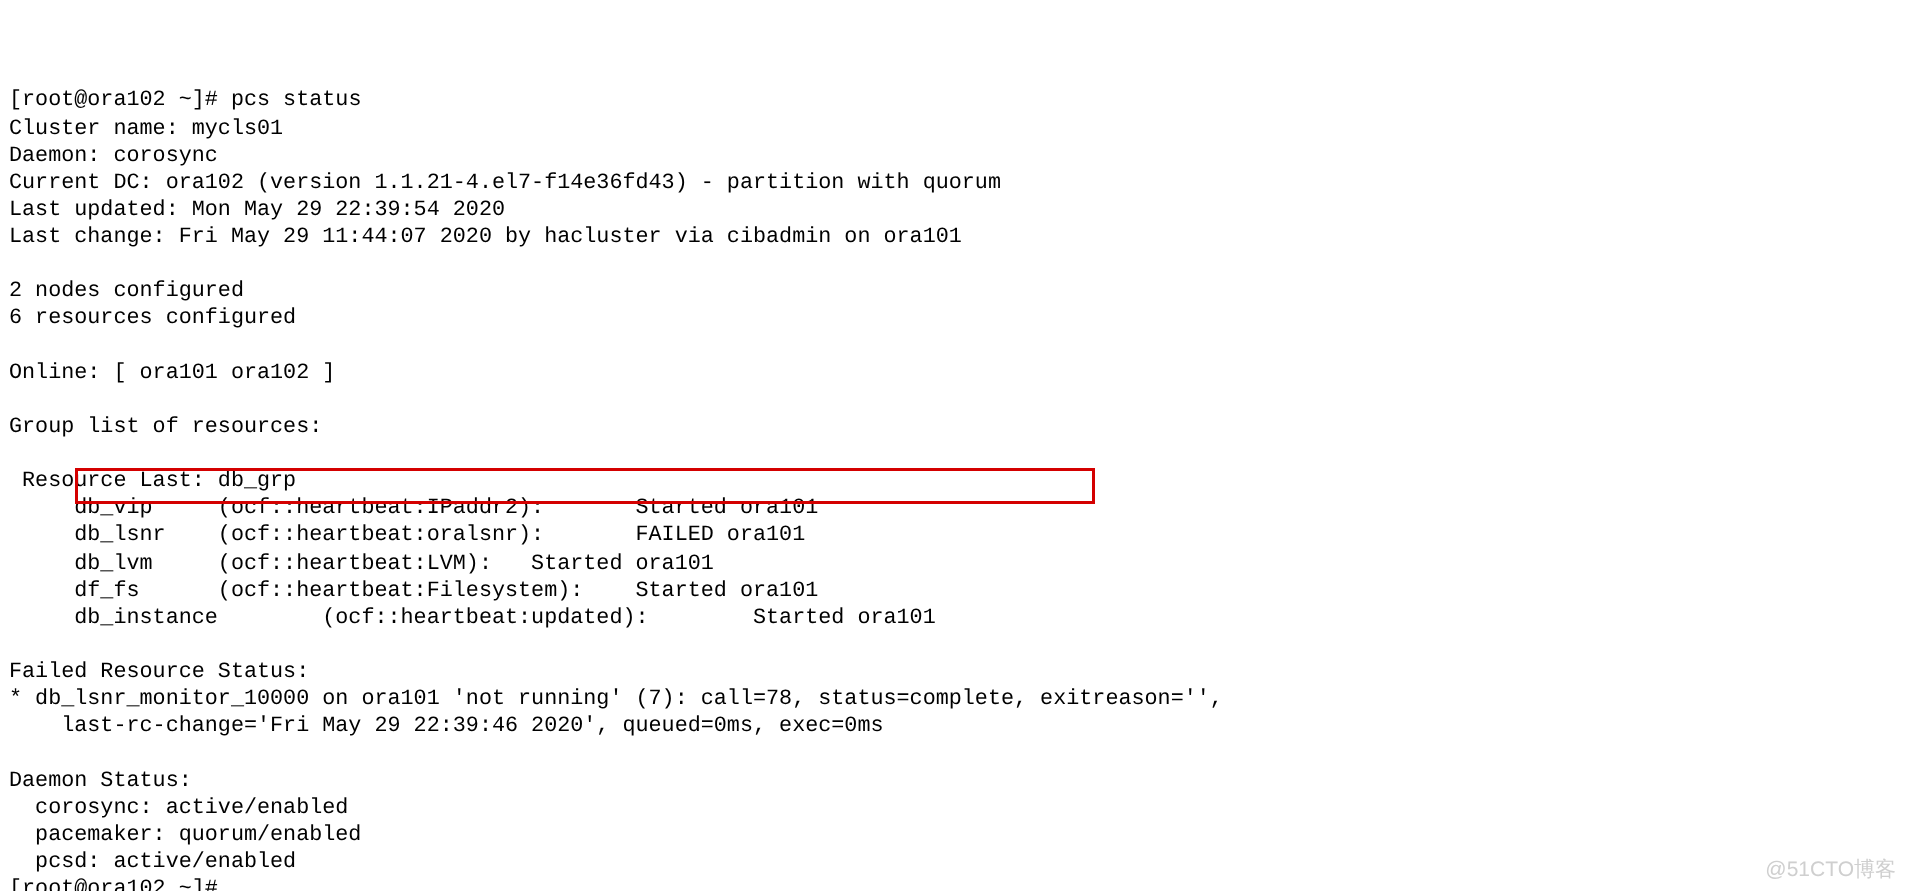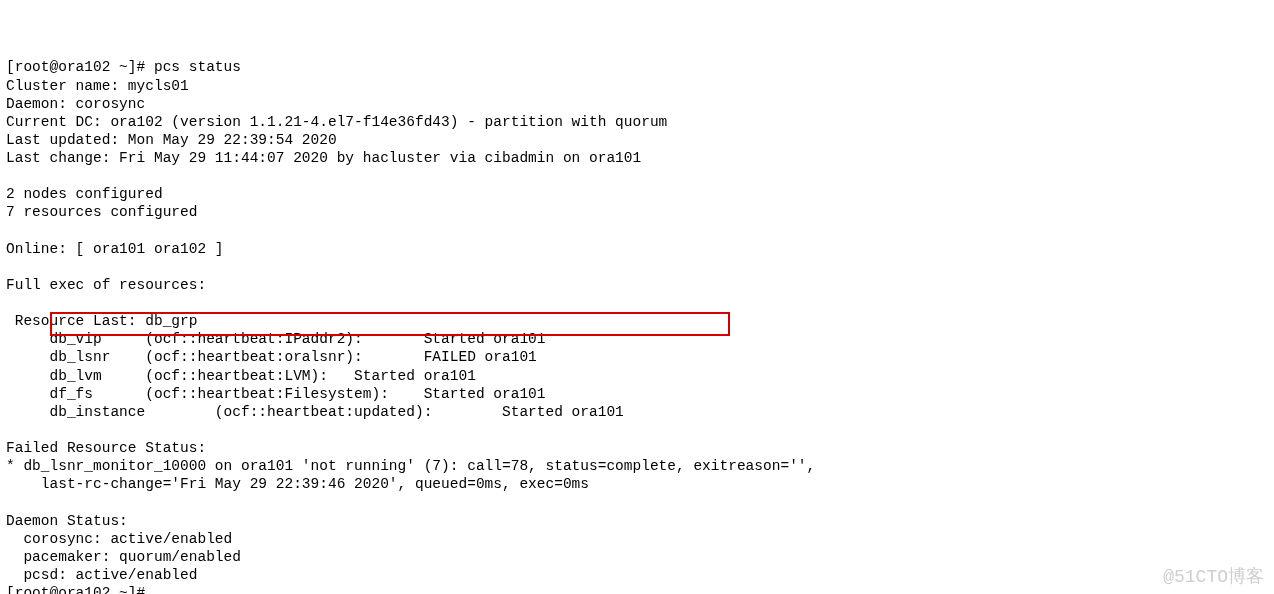--- a/index.html
+++ b/index.html
@@ -20,42 +20,42 @@
   .highlight-box {
     position: absolute;
     border: 2px solid #d40000;
     pointer-events: none;
   }
   .watermark {
     position: absolute;
     right: 10px;
     bottom: 6px;
     color: #cfcfcf;
-    font-family: Liberation Mono, monospace;
-    font-size: 18px;
+    font-family: Liberation Sans, sans-serif;
+    font-size: 14px;
     margin-left: 25px;
   }
 </style>
 </head>
 <body>
 
 
 <span>[root@ora102 ~]# </span><span>pcs status</span>
 <span>Cluster name: mycls01</span>
 <span>Daemon: corosync</span>
 <span>Current DC: ora102 (version 1.1.21-4.el7-f14e36fd43) - partition with quorum</span>
 <span>Last updated: Mon May 29 22:39:54 2020</span>
 <span>Last change: Fri May 29 11:44:07 2020 by hacluster via cibadmin on ora101</span>
 
 <span>2 nodes configured</span>
-<span>7 resources configured</span>
+<span>6 resources configured</span>
 
 <span>Online: [ ora101 ora102 ]</span>
 
-<span>Full exec of resources:</span>
+<span>Group list of resources:</span>
 
 <span> Resource Last: db_grp</span>
 <span>     db_vip     (ocf::heartbeat:IPaddr2):       Started ora101</span>
 <span>     db_lsnr    (ocf::heartbeat:oralsnr):       FAILED ora101</span>
 <span>     db_lvm     (ocf::heartbeat:LVM):   Started ora101</span>
 <span>     df_fs      (ocf::heartbeat:Filesystem):    Started ora101</span>
 <span>     db_instance        (ocf::heartbeat:updated):        Started ora101</span>
 
 <span>Failed Resource Status:</span>
 <span>* db_lsnr_monitor_10000 on ora101 'not running' (7): call=78, status=complete, exitreason='',</span>

